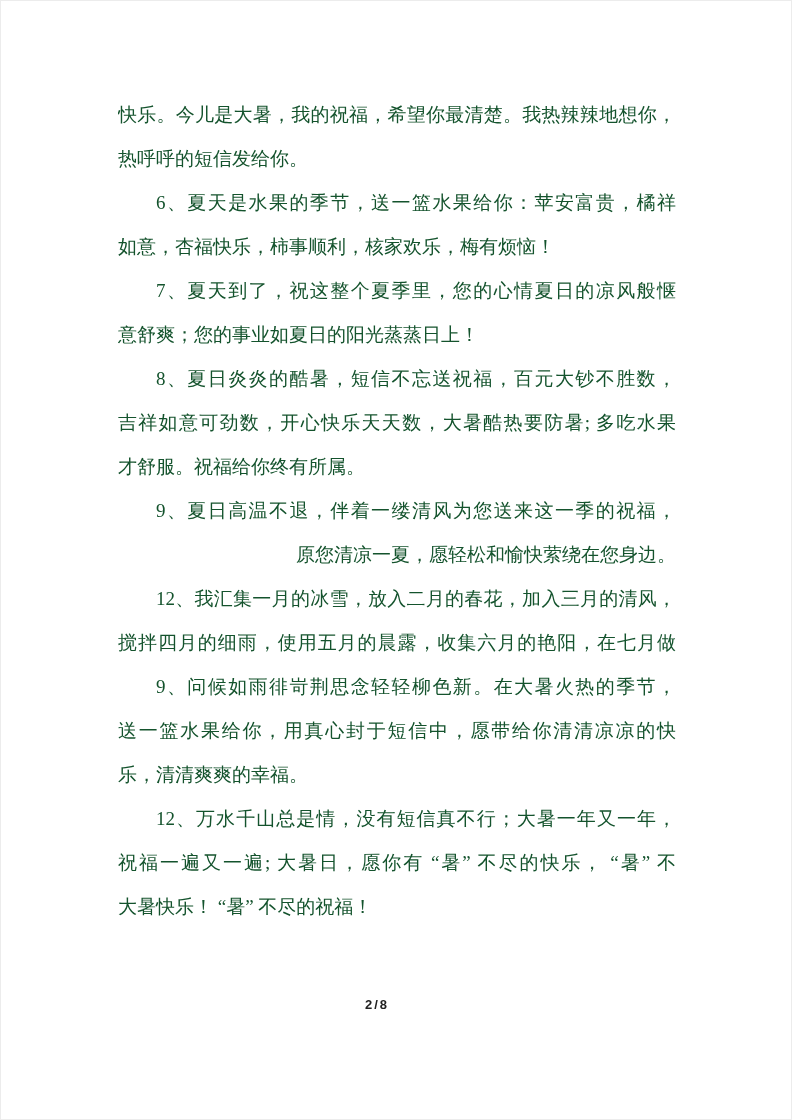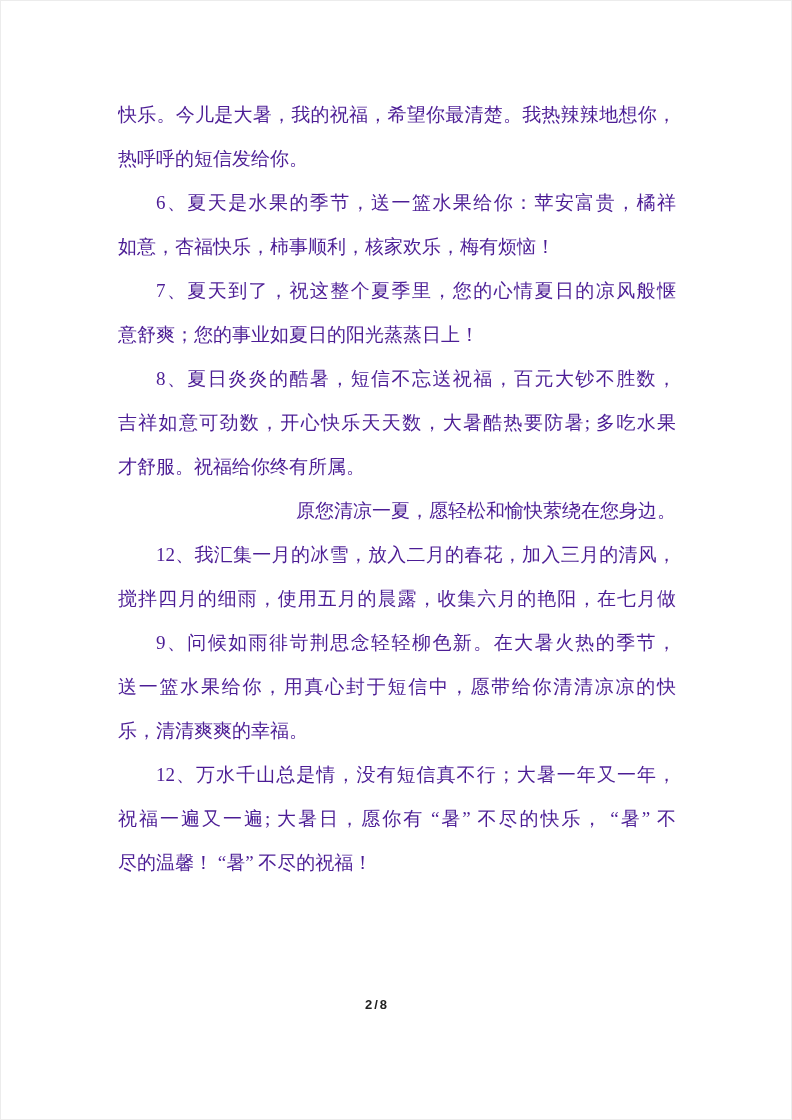--- a/index.html
+++ b/index.html
@@ -15,21 +15,21 @@
     height: 1120px;
     background: #ffffff;
     border: 1px solid #ececec;
     overflow: hidden;
   }
   .doc-body {
     position: absolute;
     left: 117px;
     top: 92px;
     width: 558px;
-    color: #4c1d95;
+    color: #14532d;
     font-size: 19px;
   }
   .line {
     height: 44px;
     line-height: 44px;
     overflow: hidden;
     white-space: normal;
     text-align: left;
   }
   .line.just {
@@ -57,24 +57,25 @@
   <div class="doc-body">
       <div class="line just" style="text-indent: 0em;">快乐。今儿是大暑，我的祝福，希望你最清楚。我热辣辣地想你，</div>
       <div class="line" style="text-indent: 0em;">热呼呼的短信发给你。</div>
       <div class="line just" style="text-indent: 2em;">6、夏天是水果的季节，送一篮水果给你：苹安富贵，橘祥</div>
       <div class="line" style="text-indent: 0em;">如意，杏福快乐，柿事顺利，核家欢乐，梅有烦恼！</div>
       <div class="line just" style="text-indent: 2em;">7、夏天到了，祝这整个夏季里，您的心情夏日的凉风般惬</div>
       <div class="line" style="text-indent: 0em;">意舒爽；您的事业如夏日的阳光蒸蒸日上！</div>
       <div class="line just" style="text-indent: 2em;">8、夏日炎炎的酷暑，短信不忘送祝福，百元大钞不胜数，</div>
       <div class="line just" style="text-indent: 0em;">吉祥如意可劲数，开心快乐天天数，大暑酷热要防暑; 多吃水果</div>
       <div class="line" style="text-indent: 0em;">才舒服。祝福给你终有所属。</div>
+      <div class="line just" style="text-indent: 2em;">9、夏日高温不退，伴着一缕清风为您送来这一季的祝福，</div>
       <div class="line" style="text-indent: 0em; text-align: right;">原您清凉一夏，愿轻松和愉快萦绕在您身边。</div>
       <div class="line just" style="text-indent: 2em;">12、我汇集一月的冰雪，放入二月的春花，加入三月的清风，</div>
       <div class="line just" style="text-indent: 0em;">搅拌四月的细雨，使用五月的晨露，收集六月的艳阳，在七月做</div>
       <div class="line just" style="text-indent: 2em;">9、问候如雨徘岢荆思念轻轻柳色新。在大暑火热的季节，</div>
       <div class="line just" style="text-indent: 0em;">送一篮水果给你，用真心封于短信中，愿带给你清清凉凉的快</div>
       <div class="line" style="text-indent: 0em;">乐，清清爽爽的幸福。</div>
       <div class="line just" style="text-indent: 2em;">12、万水千山总是情，没有短信真不行；大暑一年又一年，</div>
       <div class="line just" style="text-indent: 0em;">祝福一遍又一遍; 大暑日，愿你有 “暑” 不尽的快乐， “暑” 不</div>
-      <div class="line" style="text-indent: 0em;">尽的温馨！ “暑” 不尽的祝福！</div>
+      <div class="line" style="text-indent: 0em;">大暑快乐！ “暑” 不尽的祝福！</div>
     </div>
   <div class="footer">2/8</div>
 </div>
 
 </body></html>

